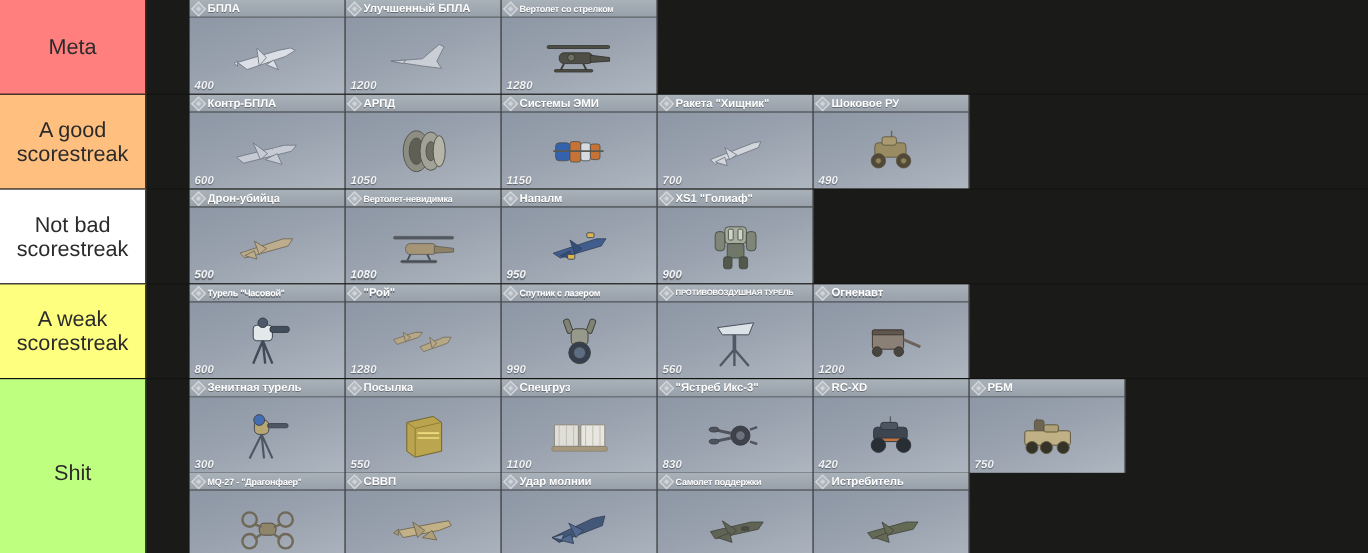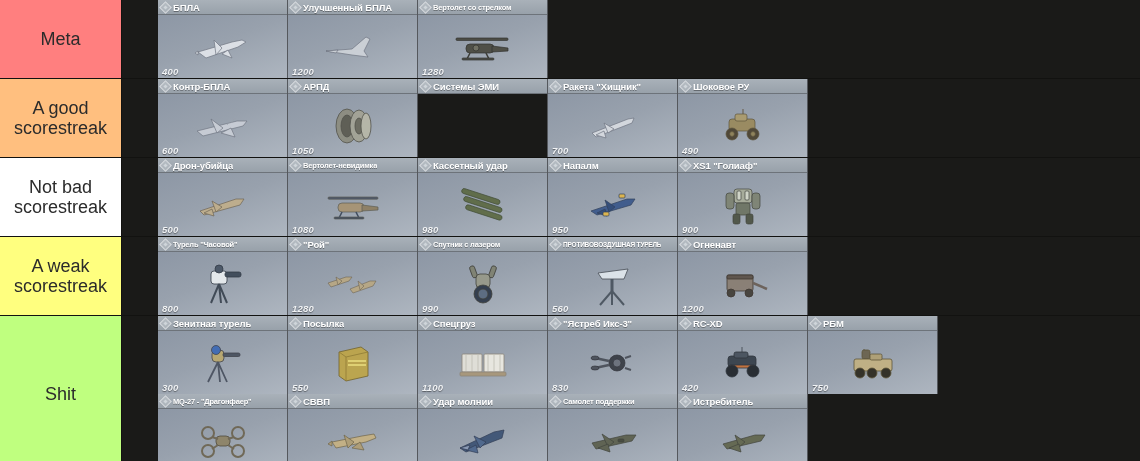--- a/index.html
+++ b/index.html
@@ -278,20 +278,34 @@
                   </svg>
                 </div>
                 <div class="item-cost">1050</div>
               </div>
             </div>
             <div class="item">
               <div class="item-head">
                 <span class="diamond"></span>
                 <span class="item-title">Системы ЭМИ</span>
               </div>
+              <div class="item-body">
+                <div class="item-art">
+                  <svg width="56" height="34" viewBox="0 0 56 34">
+                    <g stroke="#4c4c46" stroke-width="0.7">
+                      <rect x="8" y="10" width="12" height="15" rx="3" fill="#2f5fae"></rect>
+                      <rect x="20" y="9" width="9" height="17" rx="2" fill="#c9712f"></rect>
+                      <rect x="29" y="10" width="8" height="15" rx="2" fill="#d9dde2"></rect>
+                      <rect x="37" y="11" width="8" height="13" rx="2" fill="#c9712f"></rect>
+                      <path d="M6 17 h42" stroke="#56564e" stroke-width="1.4"></path>
+                    </g>
+                  </svg>
+                </div>
+                <div class="item-cost">1150</div>
+              </div>
             </div>
             <div class="item">
               <div class="item-head">
                 <span class="diamond"></span>
                 <span class="item-title">Ракета "Хищник"</span>
               </div>
               <div class="item-body">
                 <div class="item-art">
                   <svg width="62" height="34" viewBox="0 0 62 34">
                     <g fill="#d6dae0" stroke="#6d7380" stroke-width="0.7">
@@ -362,38 +376,20 @@
                     <g stroke="#5a5a50" stroke-width="0.7">
                       <rect x="16" y="15" width="26" height="9" rx="4" fill="#a79474"></rect>
                       <path d="M40 17 L56 19 L56 22 L40 23 Z" fill="#8e7f63"></path>
                       <rect x="6" y="9" width="50" height="2.2" rx="1" fill="#4a5568"></rect>
                       <path d="M20 24 l-3 6 M34 24 l3 6" stroke="#3e4a5c" stroke-width="1.6"></path>
                       <rect x="12" y="29" width="30" height="2" rx="1" fill="#3e4a5c"></rect>
                     </g>
                   </svg>
                 </div>
                 <div class="item-cost">1080</div>
-              </div>
-            </div>
-            <div class="item">
-              <div class="item-head">
-                <span class="diamond"></span>
-                <span class="item-title">Кассетный удар</span>
-              </div>
-              <div class="item-body">
-                <div class="item-art">
-                  <svg width="56" height="38" viewBox="0 0 56 38">
-                    <g stroke="#3e4a33" stroke-width="0.7" fill="#5e6b46">
-                      <rect x="6" y="8" width="40" height="5" rx="2.5" transform="rotate(18 26 10)"></rect>
-                      <rect x="8" y="16" width="40" height="5" rx="2.5" transform="rotate(18 28 18)"></rect>
-                      <rect x="10" y="24" width="38" height="5" rx="2.5" transform="rotate(18 29 26)"></rect>
-                    </g>
-                  </svg>
-                </div>
-                <div class="item-cost">980</div>
               </div>
             </div>
             <div class="item">
               <div class="item-head">
                 <span class="diamond"></span>
                 <span class="item-title">Напалм</span>
               </div>
               <div class="item-body">
                 <div class="item-art">
                   <svg width="60" height="36" viewBox="0 0 60 36">

